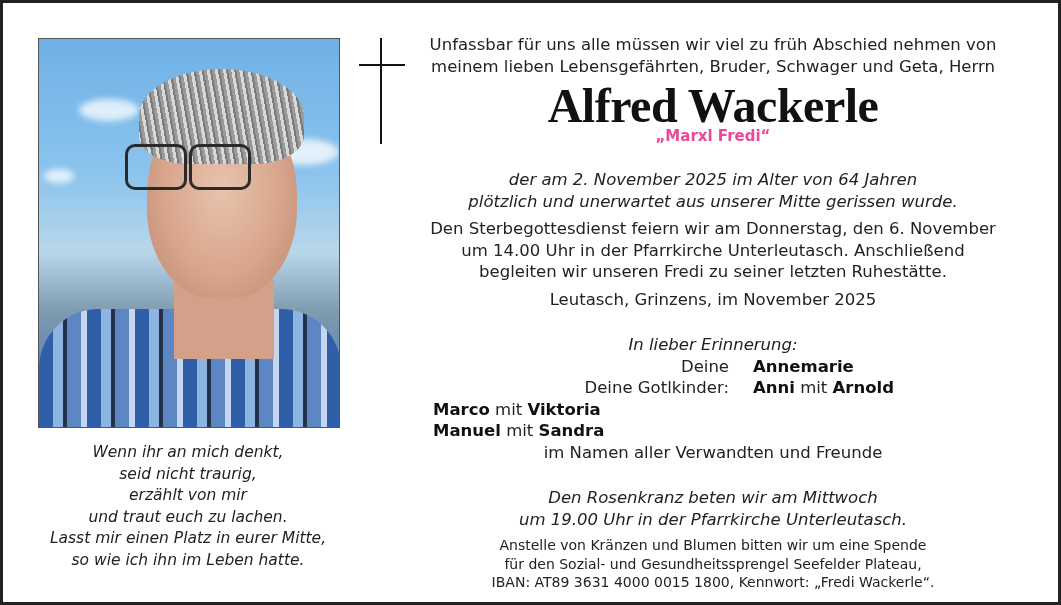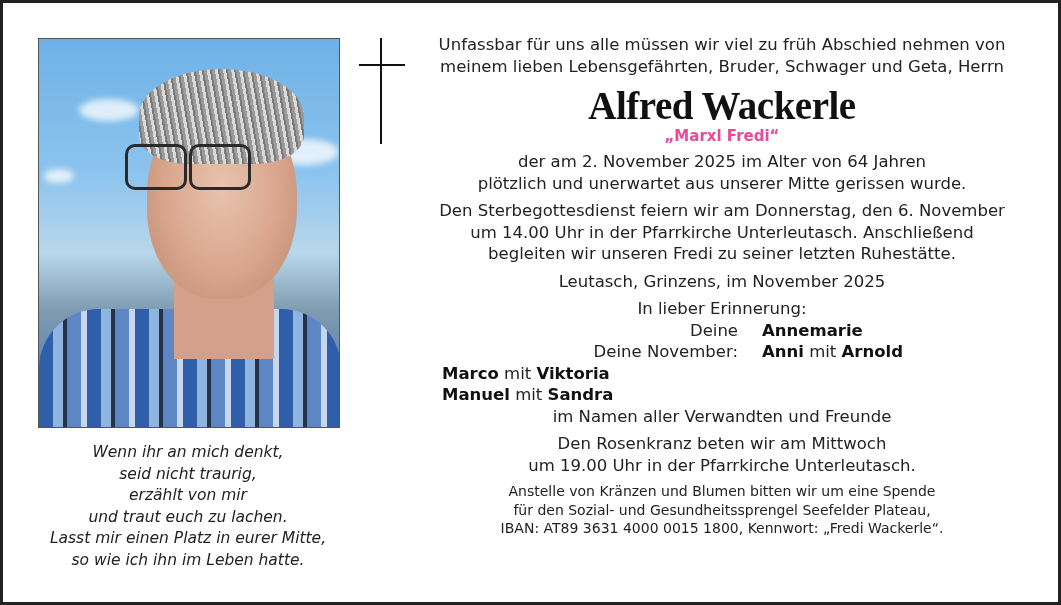--- a/index.html
+++ b/index.html
@@ -13,25 +13,25 @@
   .photo .glasses { position: absolute; top: 150px; width: 56px; height: 40px; border: 3px solid #2a2a2a; border-radius: 10px; }
   .photo .neck { position: absolute; left: 135px; top: 240px; width: 100px; height: 80px; background: #d4a08a; }
   .photo .shirt { position: absolute; left: 0; top: 270px; width: 302px; height: 125px;
     background: repeating-linear-gradient(90deg, #2f5fa8 0 14px, #8fb4e0 14px 24px, #24314a 24px 28px, #5d86c5 28px 42px, #c5d6ee 42px 48px),
                 repeating-linear-gradient(0deg, rgba(255,255,255,0.15) 0 10px, rgba(0,0,0,0.1) 10px 20px);
     border-radius: 60px 60px 0 0; }
   .cross-v { position: absolute; left: 380px; top: 38px; width: 2px; height: 106px; background: #111; }
   .cross-h { position: absolute; left: 359px; top: 64px; width: 46px; height: 2px; background: #111; }
   .motto { position: absolute; left: 20px; top: 442px; width: 336px; text-align: center; font-style: italic; font-size: 15.5px; line-height: 21.5px; color: #222; }
   .motto div { white-space: nowrap; }
-  .main { position: absolute; left: 412px; top: 34px; width: 620px; text-align: center; font-size: 16.5px; line-height: 21.5px; color: #222; }
+  .main { position: absolute; left: 403px; top: 34px; width: 620px; text-align: center; font-size: 16.5px; line-height: 21.5px; color: #222; }
   .main .line { white-space: nowrap; }
-  .name { font-family: "Liberation Serif", serif; font-weight: bold; font-size: 39px; line-height: 46px; margin-top: 6px; letter-spacing: -0.5px; color: #111; }
+  .name { font-family: "Liberation Serif", serif; font-weight: bold; font-size: 48px; line-height: 46px; margin-top: 6px; letter-spacing: -0.5px; color: #111; }
   .nick { font-weight: bold; font-size: 15px; line-height: 18px; margin-top: -2px; color: #ec4899; }
-  .gap8 { margin-top: 6px; }
+  .gap8 { margin-top: 24px; font-style: italic; }
   .gap6 { margin-top: 6px; }
   .mourn { display: grid; grid-template-columns: 296px auto; column-gap: 24px; width: 560px; margin: 0 auto; text-align: left; line-height: 21.5px; }
   .mourn .lbl { text-align: right; white-space: nowrap; }
   .mourn .val { white-space: nowrap; }
   .mourn b { font-weight: bold; color: #111; }
   .small { font-size: 14px; line-height: 18.5px; }
 </style>
 </head>
 <body>
 
@@ -80,21 +80,21 @@
     <div class="line">begleiten wir unseren Fredi zu seiner letzten Ruhestätte.</div>
   </div>
 
   <div class="gap6 line">Leutasch, Grinzens, im November 2025</div>
 
   <div class="gap8 line">In lieber Erinnerung:</div>
   <div class="mourn">
     <div class="lbl">Deine</div>
     <div class="val"><b>Annemarie</b><span></span><b></b></div>
 
-    <div class="lbl">Deine November:</div>
+    <div class="lbl">Deine Gotlkinder:</div>
     <div class="val"><b>Anni</b><span> mit </span><b>Arnold</b></div>
 
     <div class="val"><b>Marco</b><span> mit </span><b>Viktoria</b></div>
 
     <div class="lbl"></div>
     <div class="val"><b>Manuel</b><span> mit </span><b>Sandra</b></div>
   </div>
   <div class="line">im Namen aller Verwandten und Freunde</div>
 
   <div class="gap8">

